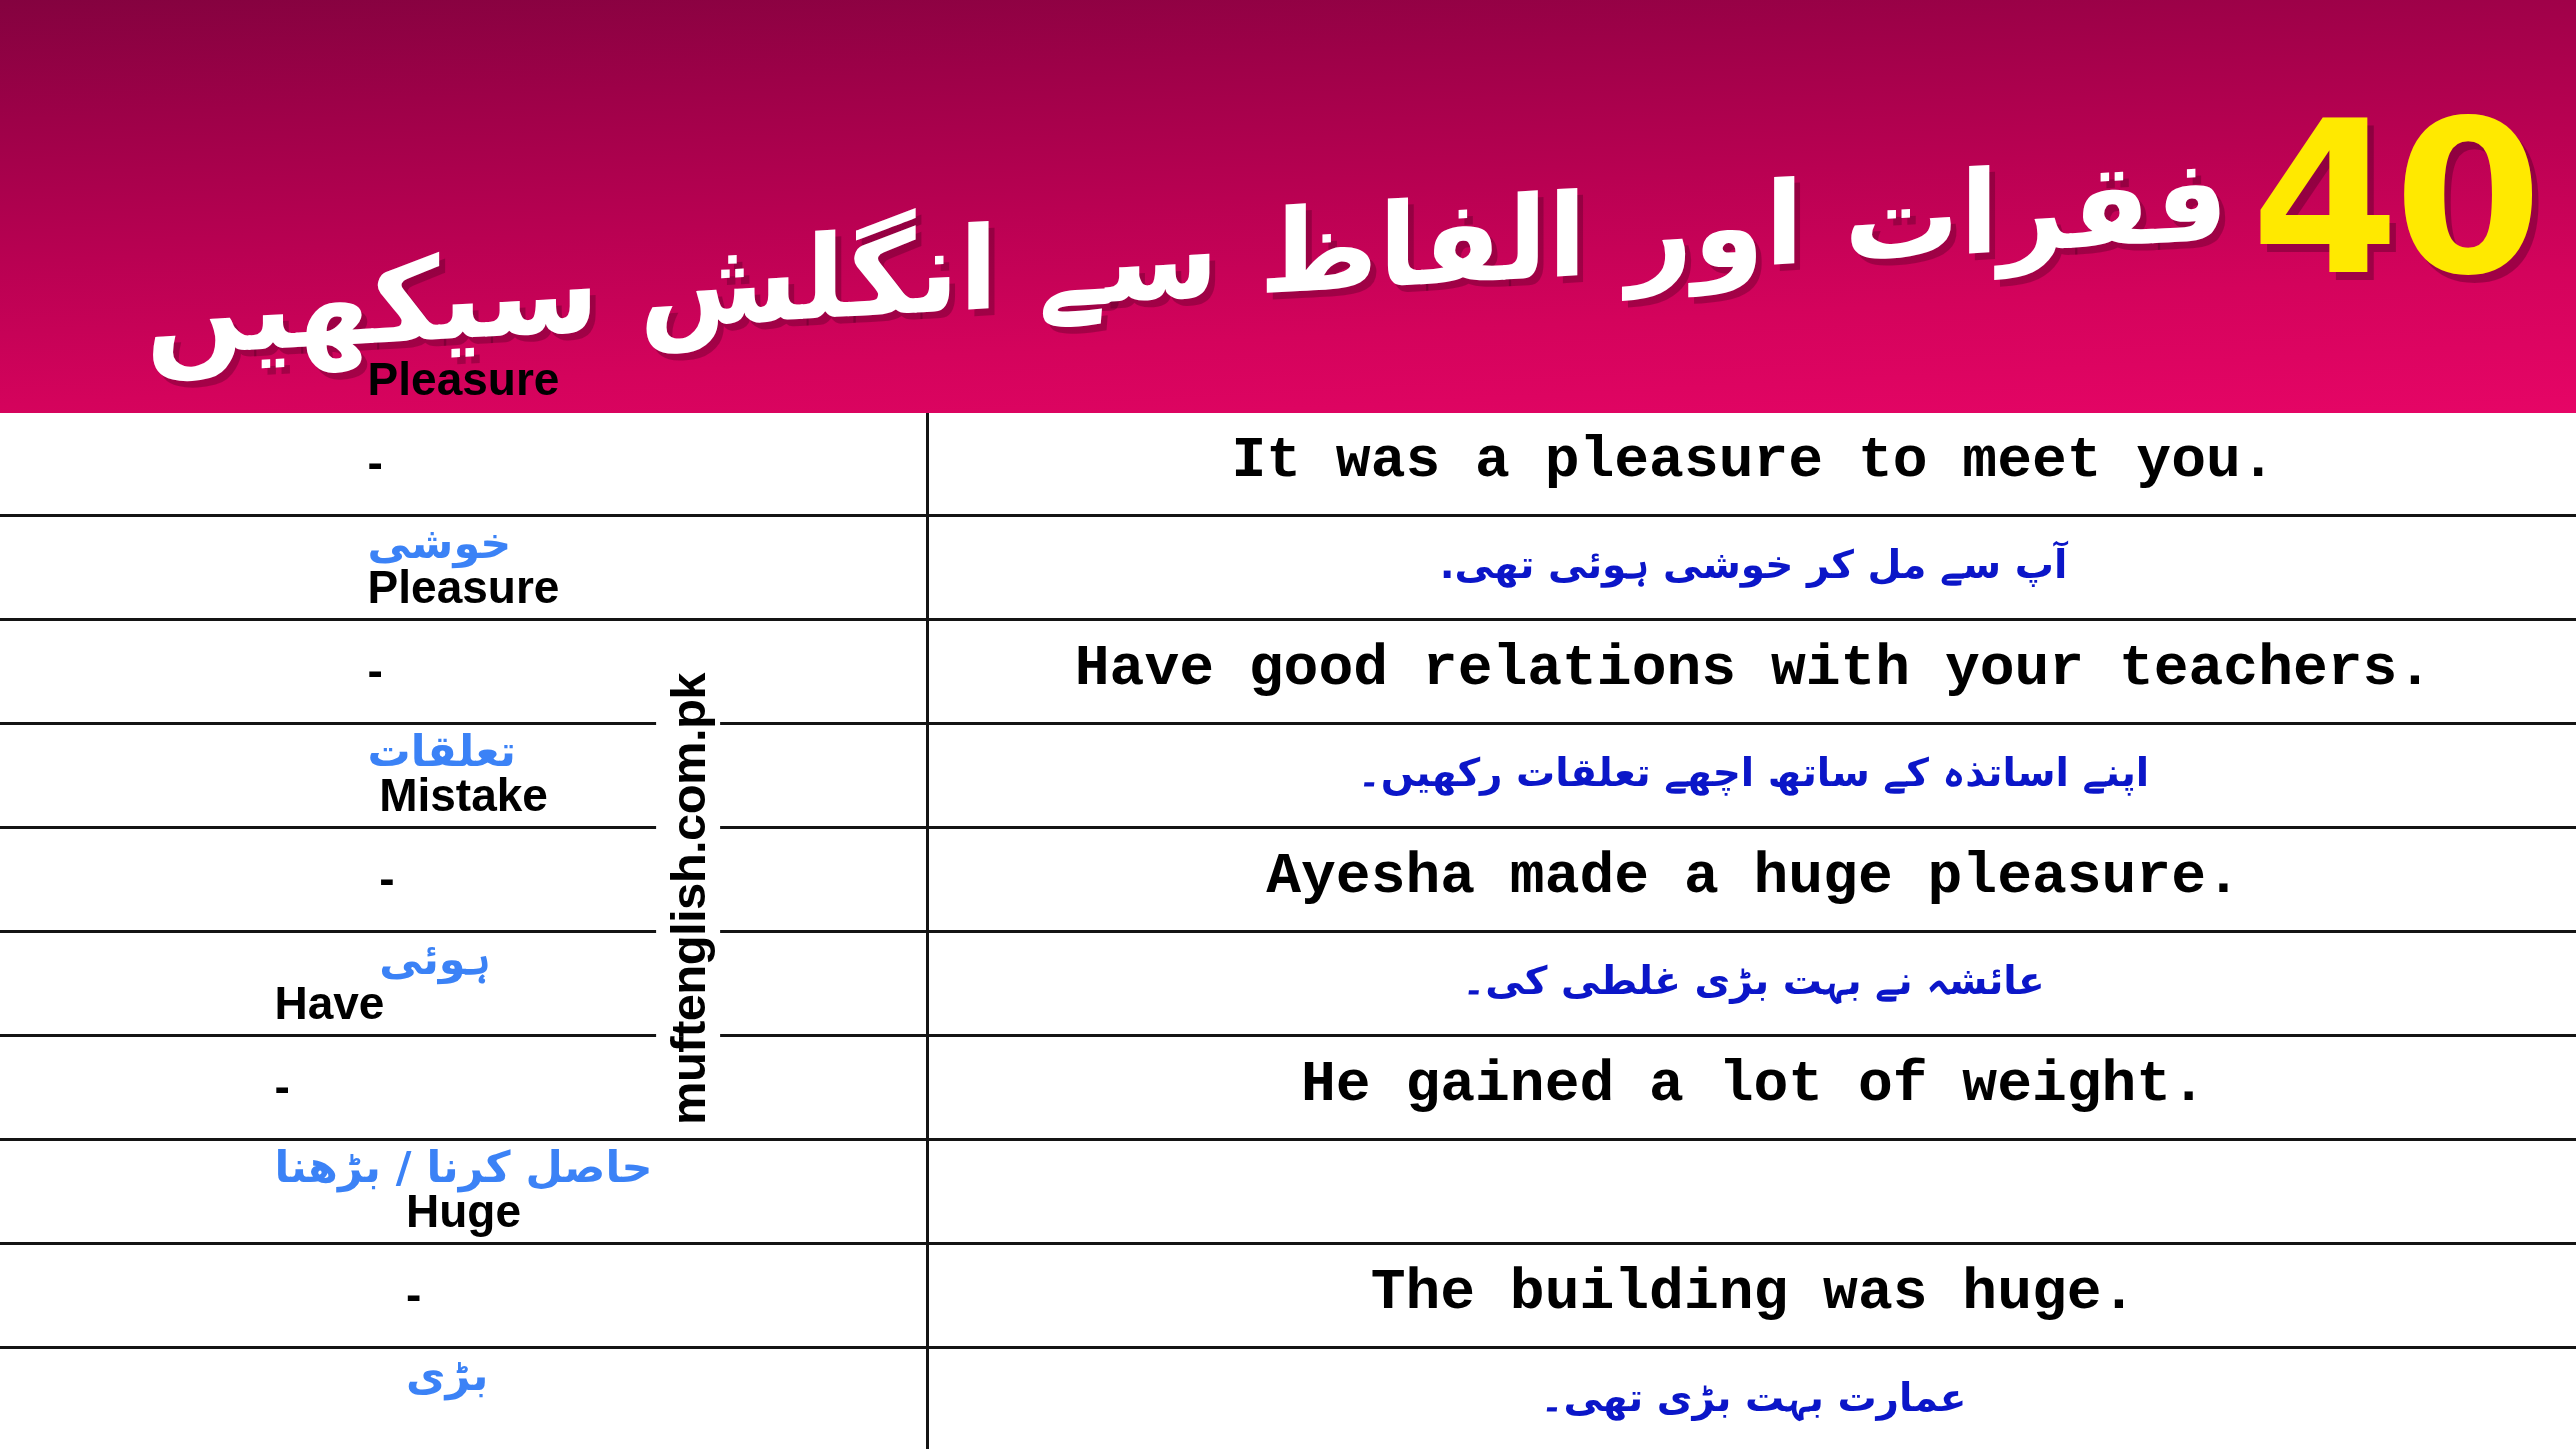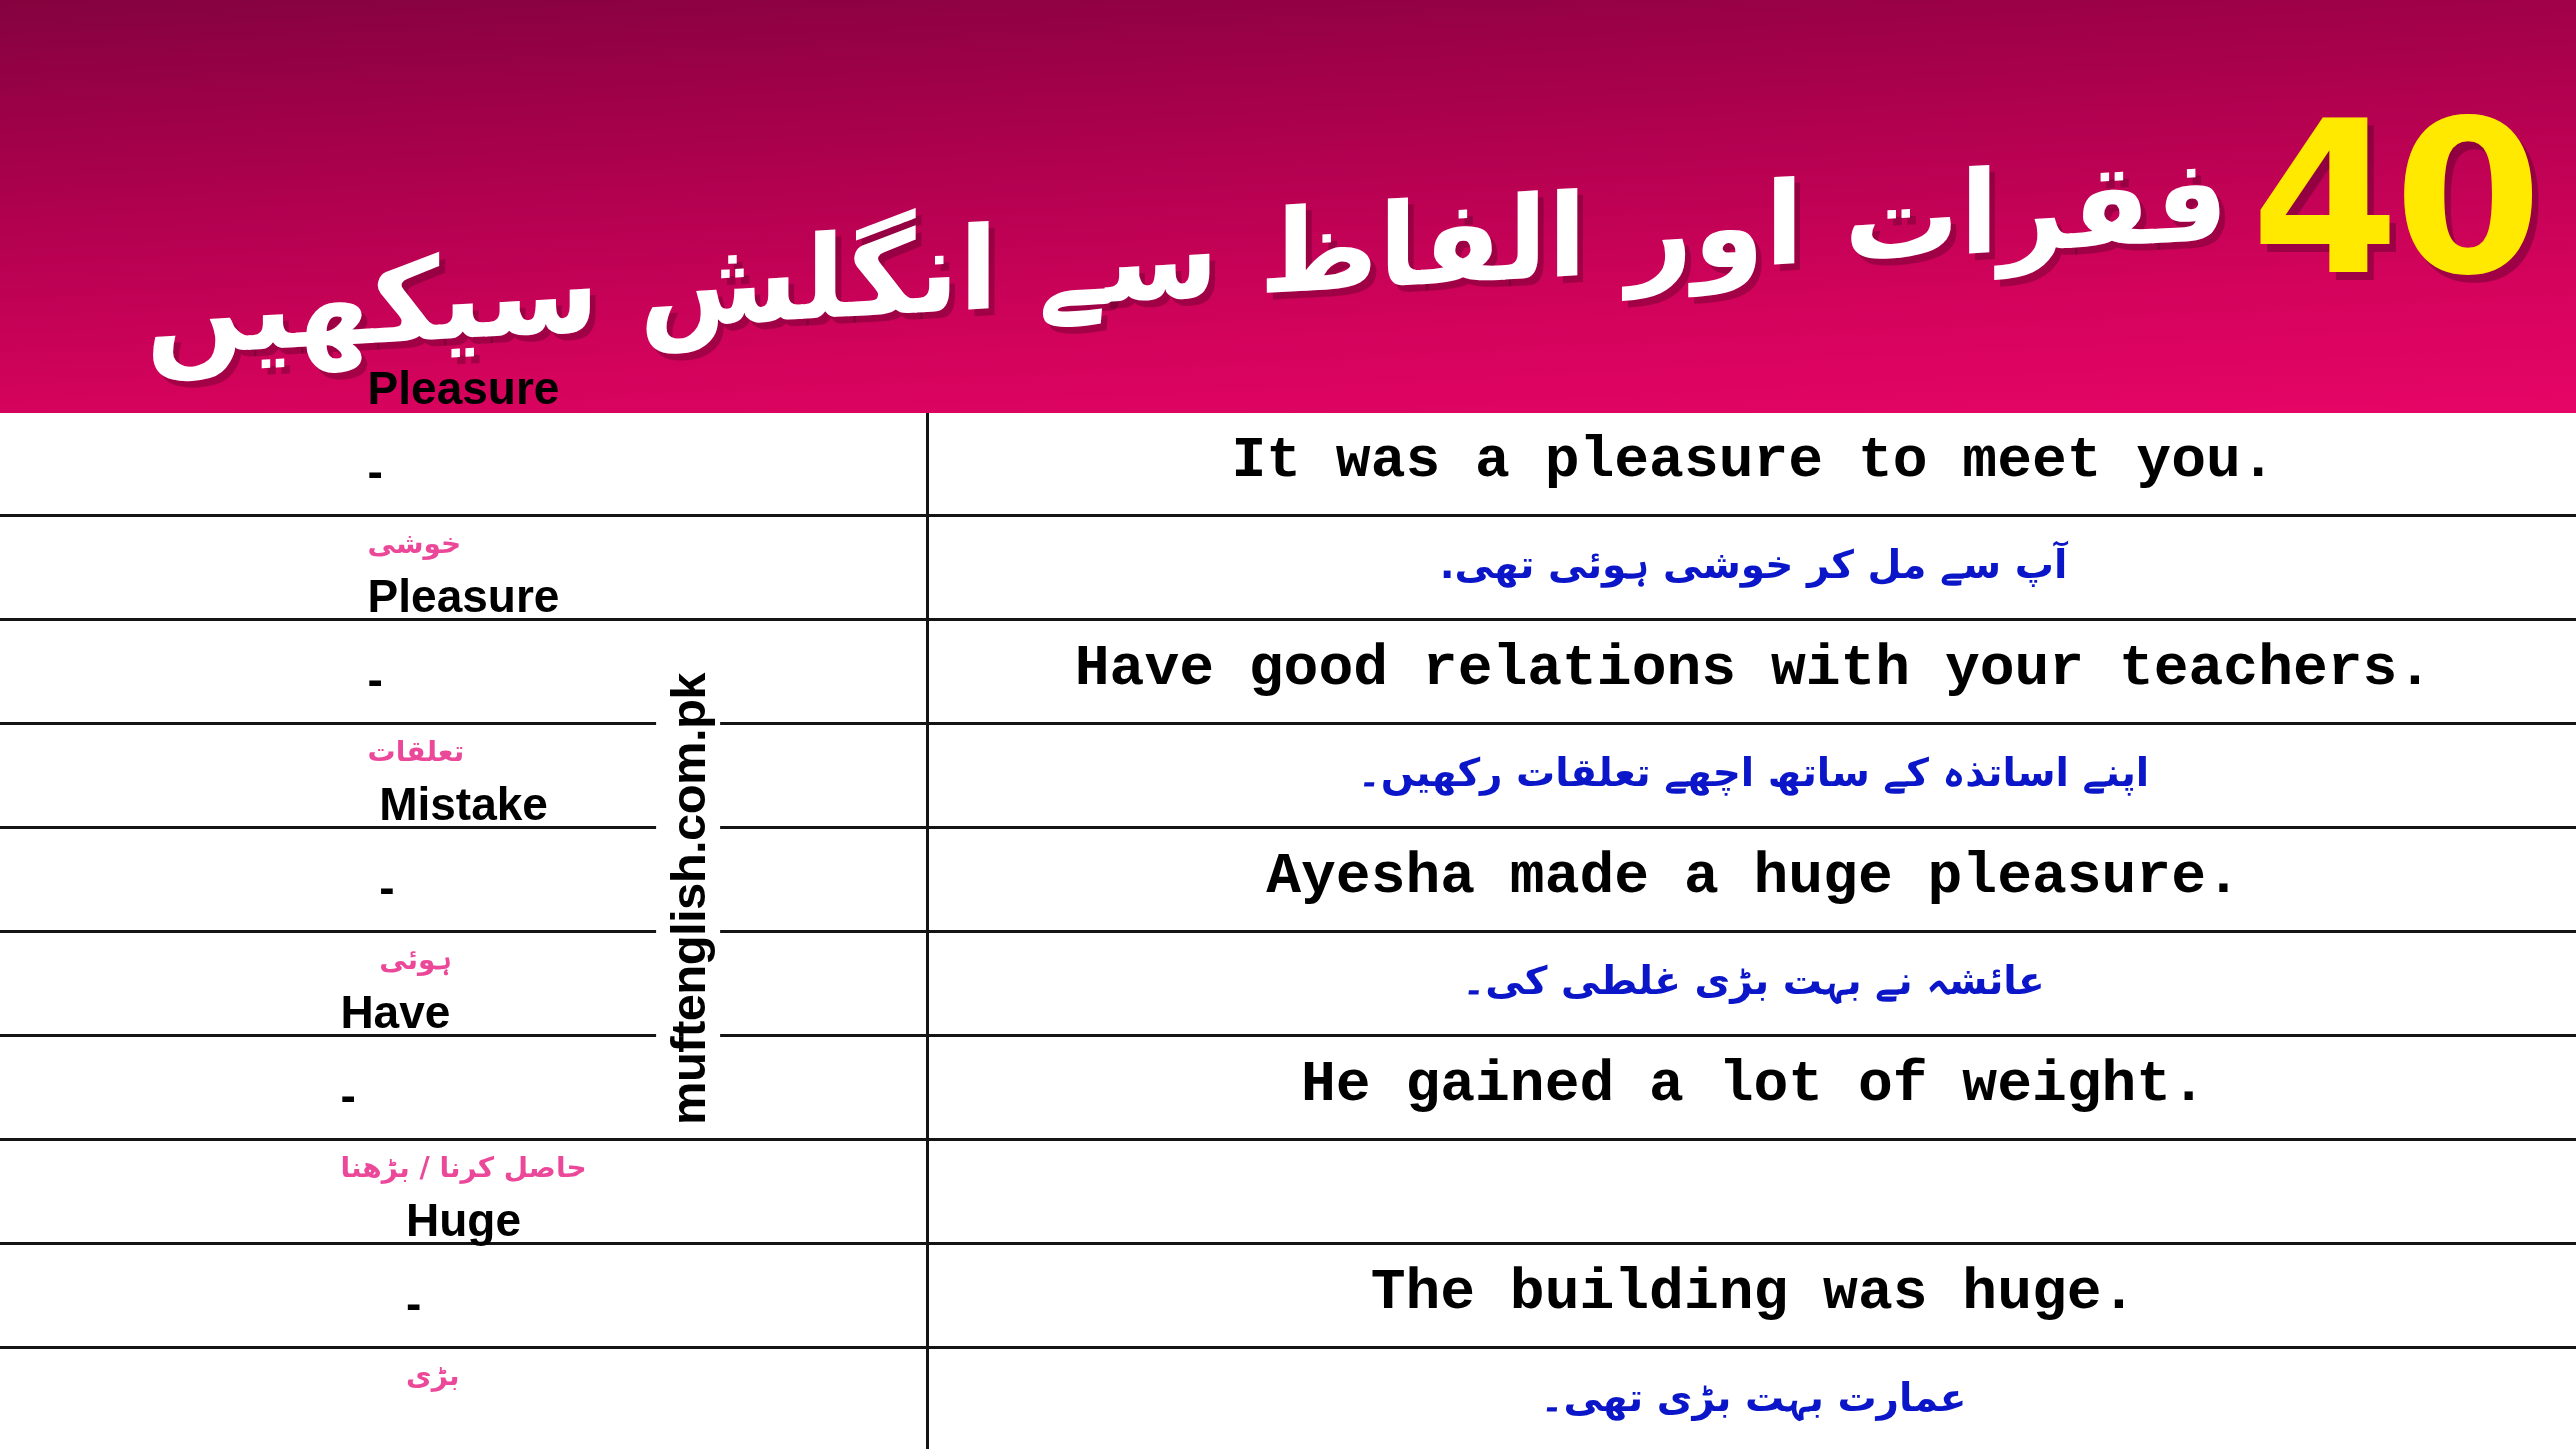--- a/index.html
+++ b/index.html
@@ -117,22 +117,22 @@
   .eng-sentence {
     font-family: Liberation Mono, monospace;
     font-weight: 700;
     font-size: 58px;
     color: #000000;
     white-space: nowrap;
   }
   .urdu {
     font-family: "DejaVu Sans", "Liberation Sans", sans-serif;
     font-weight: 700;
-    font-size: 28px;
-    color: #ec4899;
+    font-size: 43px;
+    color: #3b82f6;
     direction: rtl;
     unicode-bidi: embed;
     white-space: nowrap;
   }
   .urdu-sentence {
     font-family: "DejaVu Sans", "Liberation Sans", sans-serif;
     font-weight: 700;
     font-size: 39px;
     color: #0b16c8;
     direction: rtl;

